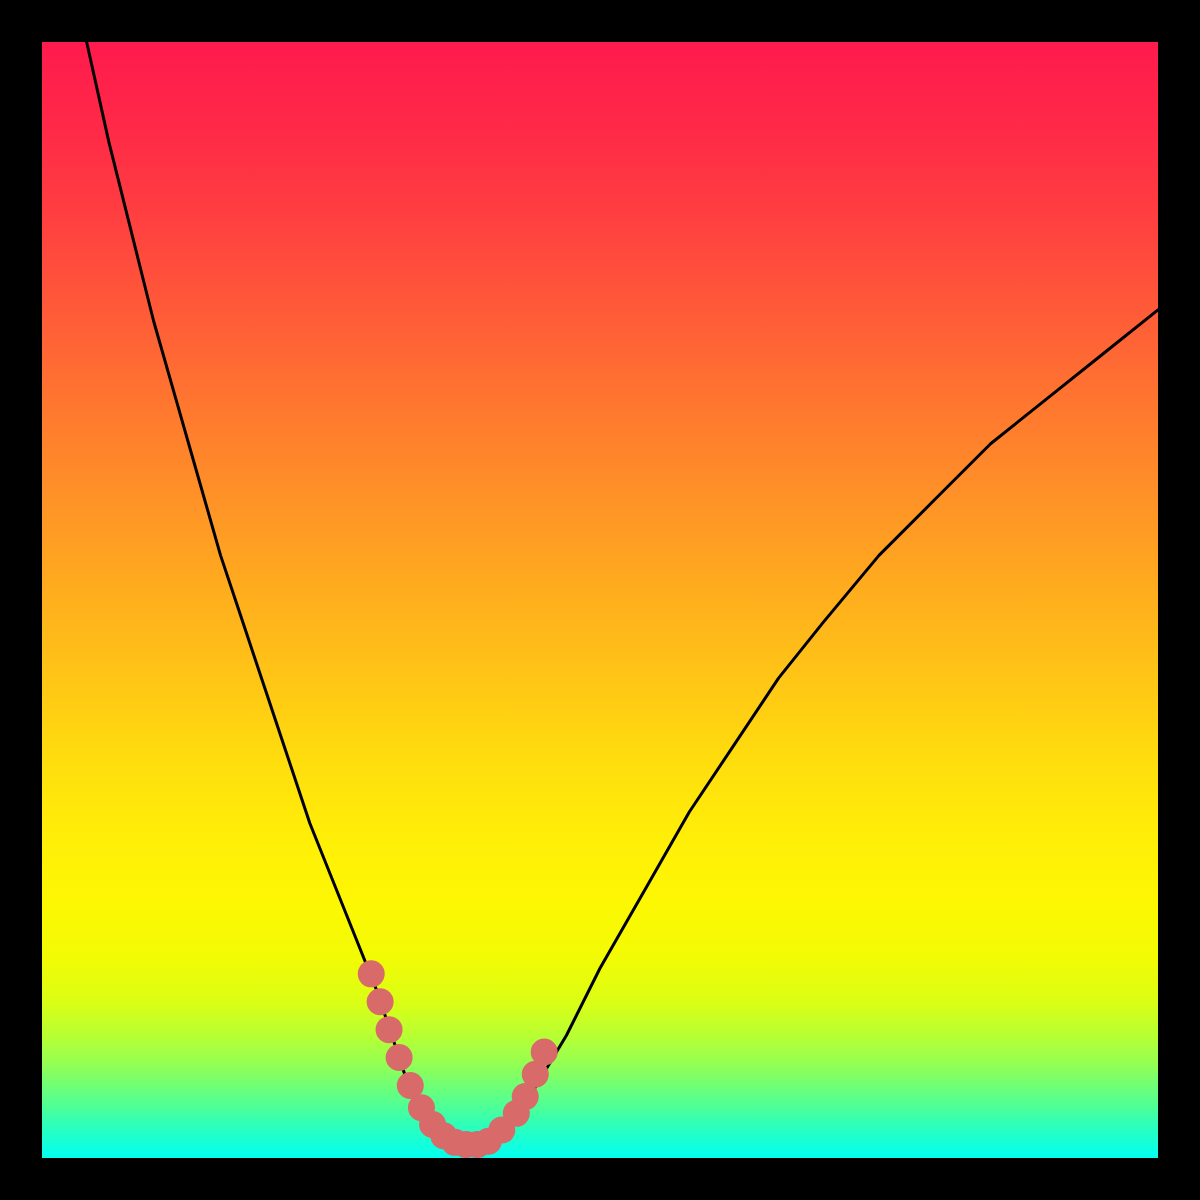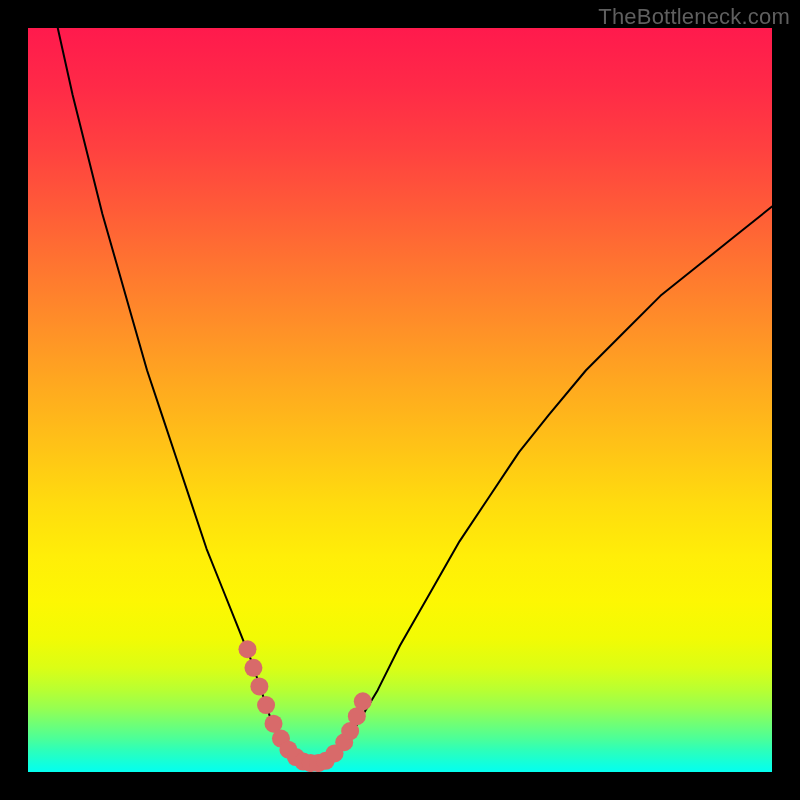--- a/index.html
+++ b/index.html
@@ -90,14 +90,13 @@
           <circle cx="290.16" cy="735.07" r="9" fill="#d86a6a"></circle>
           <circle cx="297.60" cy="732.84" r="9" fill="#d86a6a"></circle>
           <circle cx="306.53" cy="725.40" r="9" fill="#d86a6a"></circle>
           <circle cx="316.20" cy="714.24" r="9" fill="#d86a6a"></circle>
           <circle cx="322.15" cy="703.08" r="9" fill="#d86a6a"></circle>
           <circle cx="328.85" cy="688.20" r="9" fill="#d86a6a"></circle>
           <circle cx="334.80" cy="673.32" r="9" fill="#d86a6a"></circle>
         </g>
     </svg>
   </div>
-  <div class="watermark">TheBottleneck.com</div>
 </div>
 
 </body></html>

